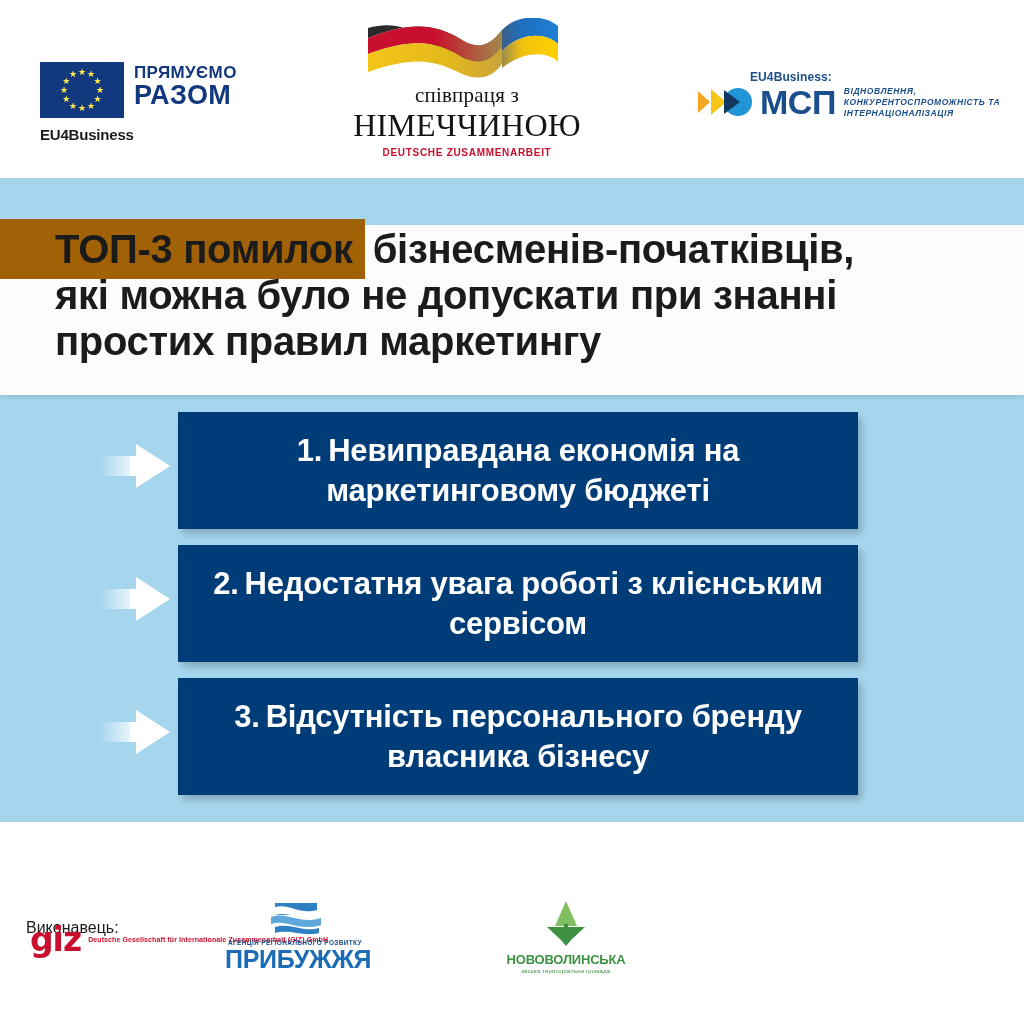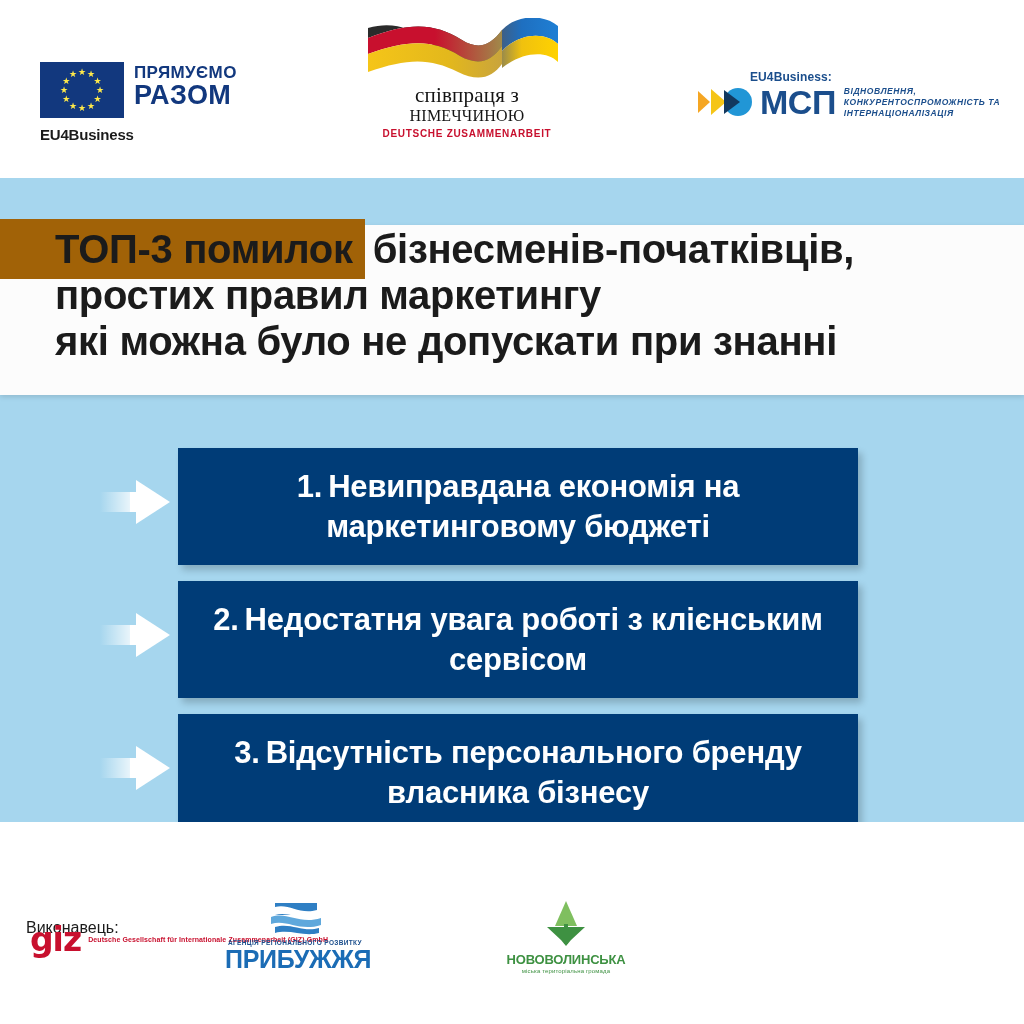--- a/index.html
+++ b/index.html
@@ -41,21 +41,21 @@
 
   
   .coop-logo { position:absolute; left:352px; top:18px; width:230px; text-align:center; }
   .coop-ribbon { width:230px; height:62px; display:block; }
   .coop-l1 {
     font-family:"Liberation Serif", serif;
     font-size:21px; color:#141414; margin-top:3px; letter-spacing:.2px;
   }
   .coop-l2 {
     font-family:"Liberation Serif", serif;
-    font-size:16px; color:#141414; margin-top:-1px; letter-spacing:.2px;
+    font-size:32px; color:#141414; margin-top:-1px; letter-spacing:.2px;
   }
   .coop-l3 {
     font-size:10px; color:#C8102E; font-weight:bold; letter-spacing:.7px; margin-top:3px;
   }
 
   
   .msp-logo { position:absolute; left:690px; top:70px; }
   .msp-top { font-size:12px; font-weight:bold; color:#1B4E8C; margin-left:60px; letter-spacing:.1px;}
   .msp-row { display:flex; align-items:center; margin-top:1px;margin-left:8px; }
   .msp-mark { width:58px; height:34px; flex:none; }
@@ -86,21 +86,21 @@
   .headline .hl-line { padding-left:55px; }
   .headline .hl-line.first { padding-left:0; }
   .hl-mark {
     background:#a16207; color:#1b1b1b;
     padding:8px 12px 8px 55px; margin-right:0;
     box-decoration-break:clone; -webkit-box-decoration-break:clone;
   }
   .hl-rest { padding-left:8px; }
 
   
-  .items { position:absolute; left:0; top:412px; width:848px;margin-top:36px; }
+  .items { position:absolute; left:0; top:412px; width:848px; }
   .item-row { position:relative; height:133px; }
   .arrow { position:absolute; left:100px; top:28px; width:72px; height:52px; }
   .item-box {
     position:absolute; left:178px; top:0; width:680px; height:117px;
     background:#003C77;
     box-shadow:4px 5px 7px rgba(0,0,0,.20);
     display:flex; align-items:center; justify-content:center;
   }
   .item-text {
     color:#ffffff; font-size:31px; font-weight:bold;
@@ -237,22 +237,22 @@
     </div>
   </div>
 
   <div class="blue-band"></div>
   <div class="headline-panel"></div>
 
   <div class="headline">
     <div class="hl-line first">
       <span class="hl-mark">ТОП-3 помилок</span><span class="hl-rest">бізнесменів-початківців,</span>
     </div>
+    <div class="hl-line">які можна було не допускати при знанні</div>
     <div class="hl-line">простих правил маркетингу</div>
-    <div class="hl-line">які можна було не допускати при знанні</div>
   </div>
 
   <div class="items">
 
     <div class="item-row">
       <svg class="arrow" viewBox="0 0 72 52">
         <defs>
           <linearGradient id="arrFade1" x1="0" y1="0" x2="1" y2="0">
             <stop offset="0" stop-color="#ffffff" stop-opacity="0"></stop>
             <stop offset="1" stop-color="#ffffff" stop-opacity="1"></stop>

